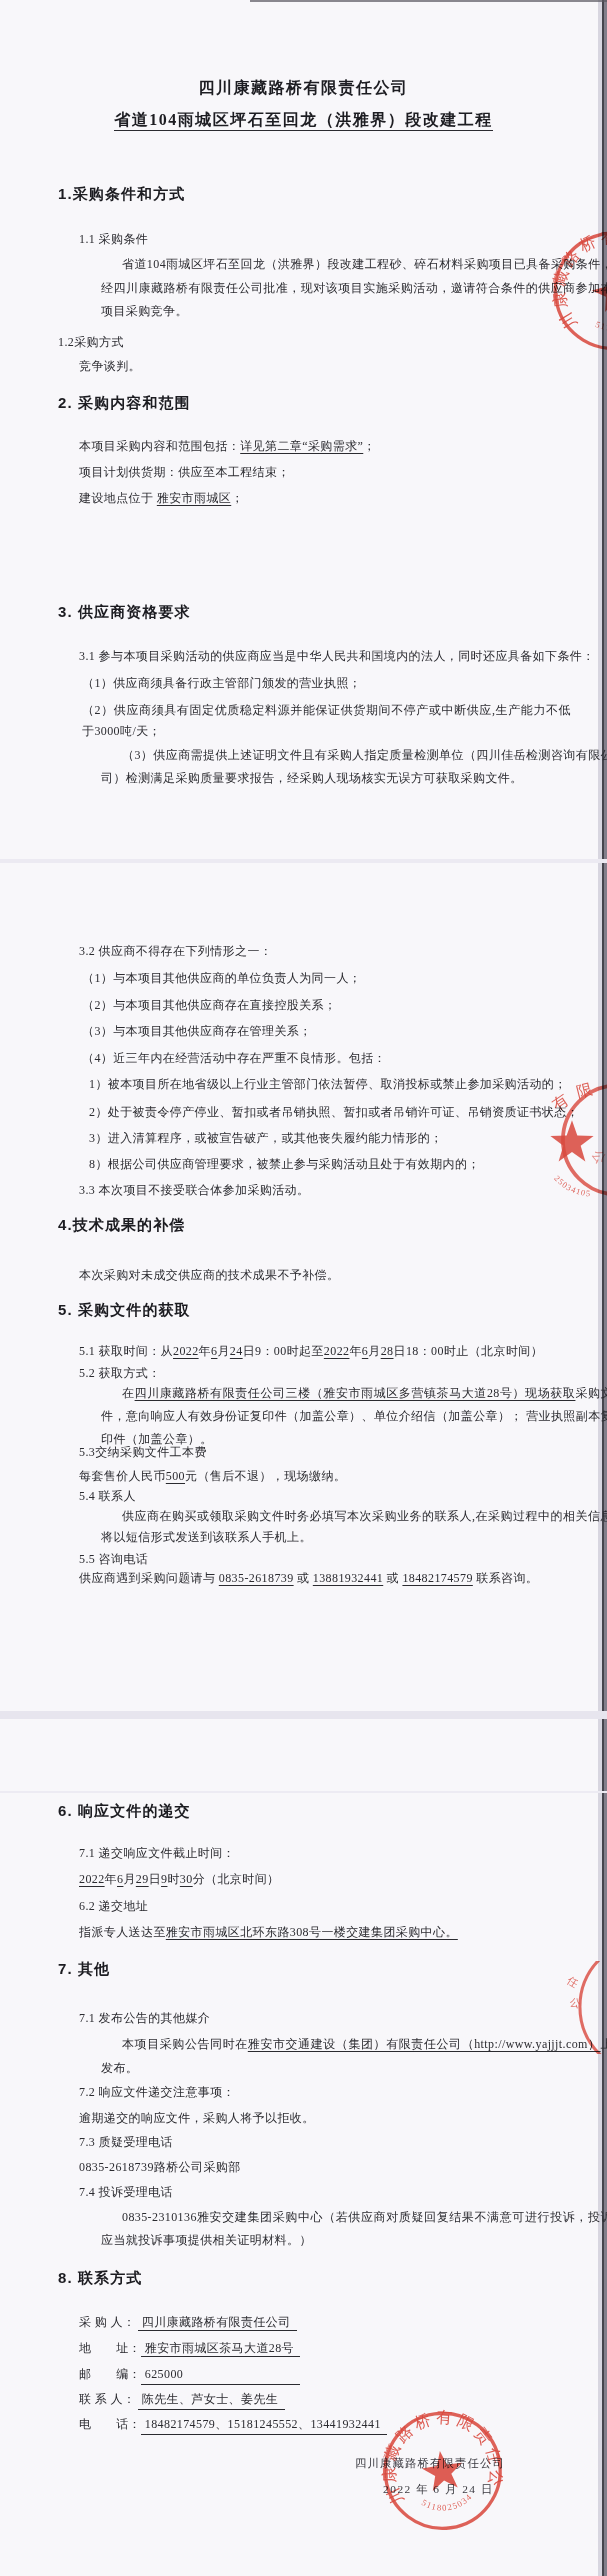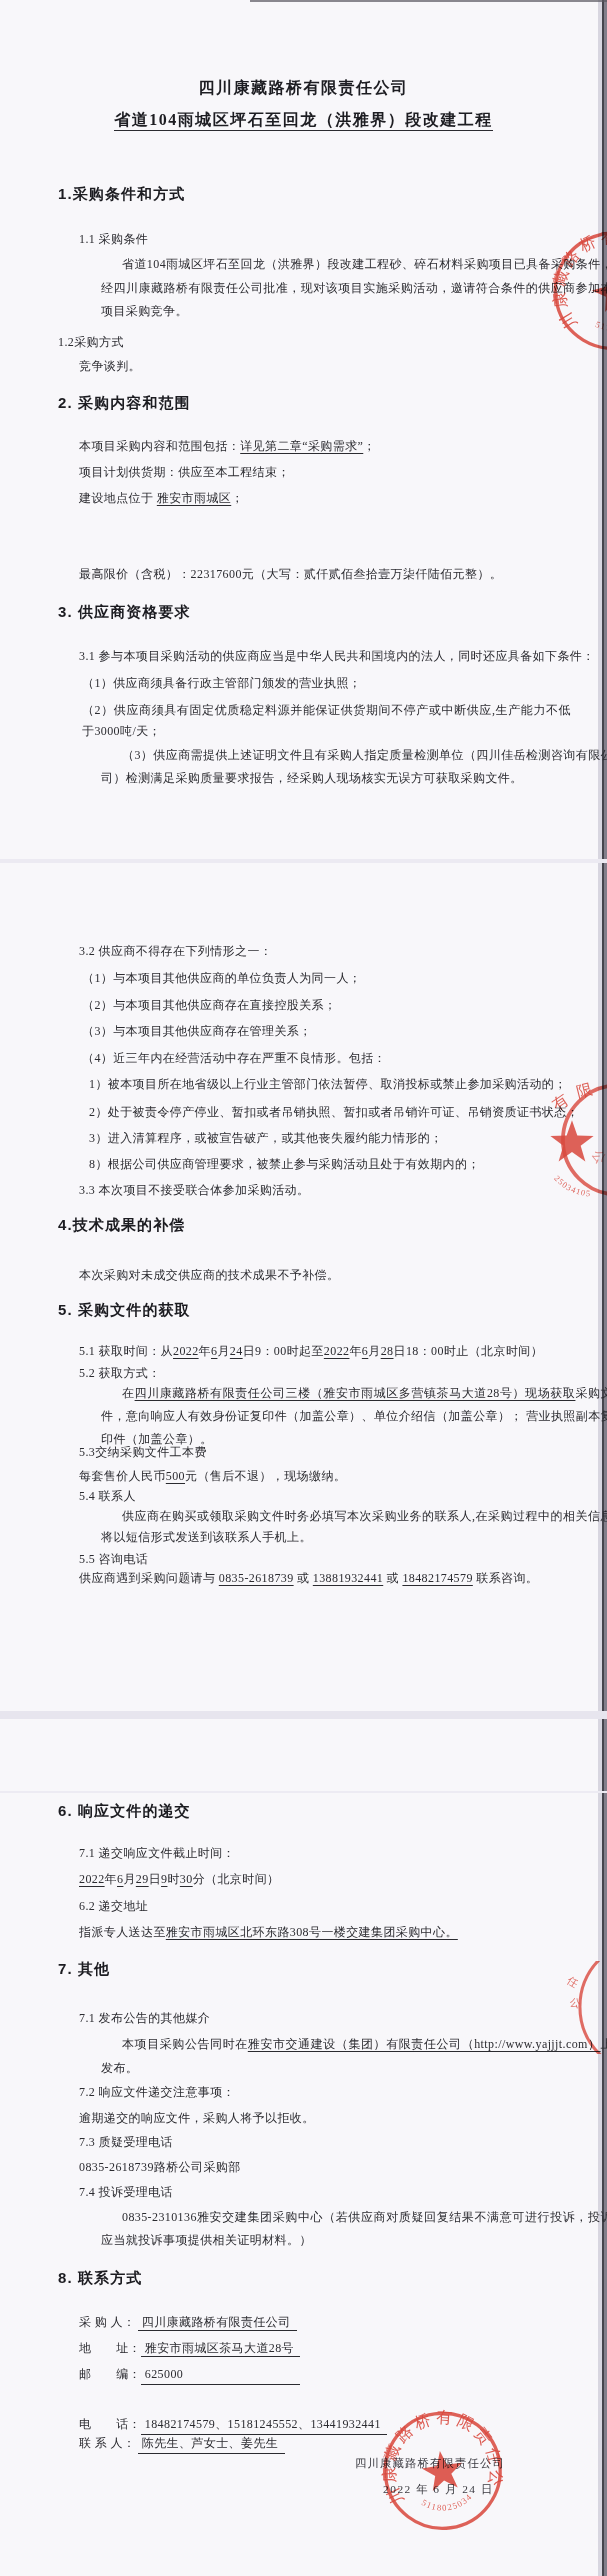--- a/index.html
+++ b/index.html
@@ -12,21 +12,21 @@
      color:#1c1c21;letter-spacing:1.1px;left:58px;}
   .sub{left:79px;}
   .list{left:82px;}
   .list2{left:89px;}
   .para{left:58px;width:512px;text-indent:21px;text-align:justify;margin-left:43px;}
   .useg{text-decoration:underline;text-underline-offset:3px;text-decoration-thickness:0.8px;}
   .crow{left:79px;font-size:12px;line-height:18px;}
   .clabel{display:inline-block;min-width:59px;}
   .cvalue{border-bottom:0.8px solid #2b2b30;padding:0 6px 0.8px 3.8px;}
   .wmin200{display:inline-block;min-width:149px;}
-  .wmin180{display:inline-block;min-width:137px;margin-top:44px;}
+  .wmin180{display:inline-block;min-width:137px;}
   .wmin290{display:inline-block;min-width:220px;}
   .sig{position:absolute;color:#3a3a40;font-size:11.4px;}
   .seal{position:absolute;mix-blend-mode:multiply;opacity:.92;}
   .sealtext{fill:#dd3a2d;}
   .edge{position:absolute;}
   .edge-r1{left:598px;top:0;width:3.8px;height:2576px;background:#d8d6e0;}
   .edge-r2{left:602px;top:0;width:2.3px;height:2576px;background:#46454d;}
   .edge-r3{left:604px;top:0;width:3px;height:2576px;background:#837f8b;}
   .edge-t{left:250px;top:0;width:357px;height:2.3px;background:#5a5760;opacity:.7;}
   .band1{left:0;top:859px;width:607px;height:3.8px;background:#eceaf2;}
@@ -52,21 +52,20 @@
   <div class="blk h" style="top:182px">1.采购条件和方式</div>
   <div class="blk sub" style="top:228px">1.1 采购条件</div>
   <div class="blk para" style="top:253px">省道104雨城区坪石至回龙（洪雅界）段改建工程砂、碎石材料采购项目已具备采购条件，经四川康藏路桥有限责任公司批准，现对该项目实施采购活动，邀请符合条件的供应商参加本项目采购竞争。</div>
   <div class="blk" style="top:331px;left:58px">1.2采购方式</div>
   <div class="blk sub" style="top:355px">竞争谈判。</div>
 
   <div class="blk h" style="top:391px">2. 采购内容和范围</div>
   <div class="blk sub" style="top:435px"><span>本项目采购内容和范围包括：</span><span class="useg">详见第二章“采购需求”</span><span>；</span></div>
   <div class="blk sub" style="top:461px">项目计划供货期：供应至本工程结束；</div>
   <div class="blk sub" style="top:487px"><span>建设地点位于 </span><span class="useg">雅安市雨城区</span><span>；</span></div>
-  <div class="blk sub" style="top:563px">最高限价（含税）：22317600元（大写：贰仟贰佰叁拾壹万柒仟陆佰元整）。</div>
 
   <div class="blk h" style="top:600px">3. 供应商资格要求</div>
   <div class="blk sub" style="top:645px">3.1 参与本项目采购活动的供应商应当是中华人民共和国境内的法人，同时还应具备如下条件：</div>
   <div class="blk list" style="top:672px">（1）供应商须具备行政主管部门颁发的营业执照；</div>
   <div class="blk" style="top:700px;left:82px;width:489px;line-height:21px;text-align:justify">（2）供应商须具有固定优质稳定料源并能保证供货期间不停产或中断供应,生产能力不低于3000吨/天；</div>
   <div class="blk para" style="top:744px;line-height:23px">（3）供应商需提供上述证明文件且有采购人指定质量检测单位（四川佳岳检测咨询有限公司）检测满足采购质量要求报告，经采购人现场核实无误方可获取采购文件。</div>
   <div class="blk sub" style="top:940px">3.2 供应商不得存在下列情形之一：</div>
   <div class="blk list" style="top:967px">（1）与本项目其他供应商的单位负责人为同一人；</div>
   <div class="blk list" style="top:994px">（2）与本项目其他供应商存在直接控股关系；</div>
   <div class="blk list" style="top:1020px">（3）与本项目其他供应商存在管理关系；</div>

